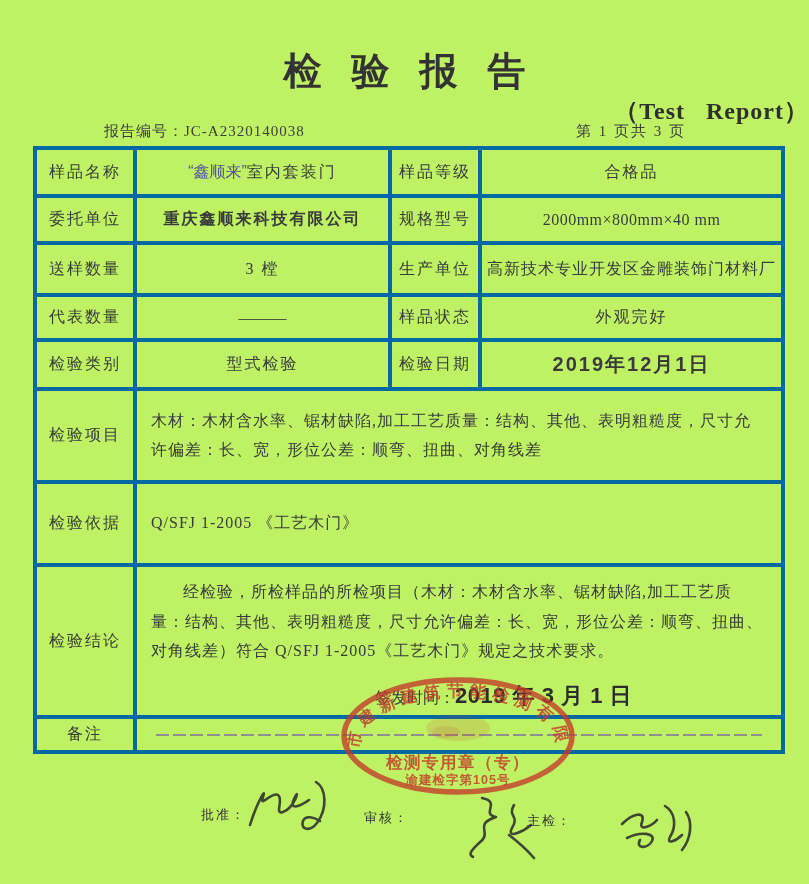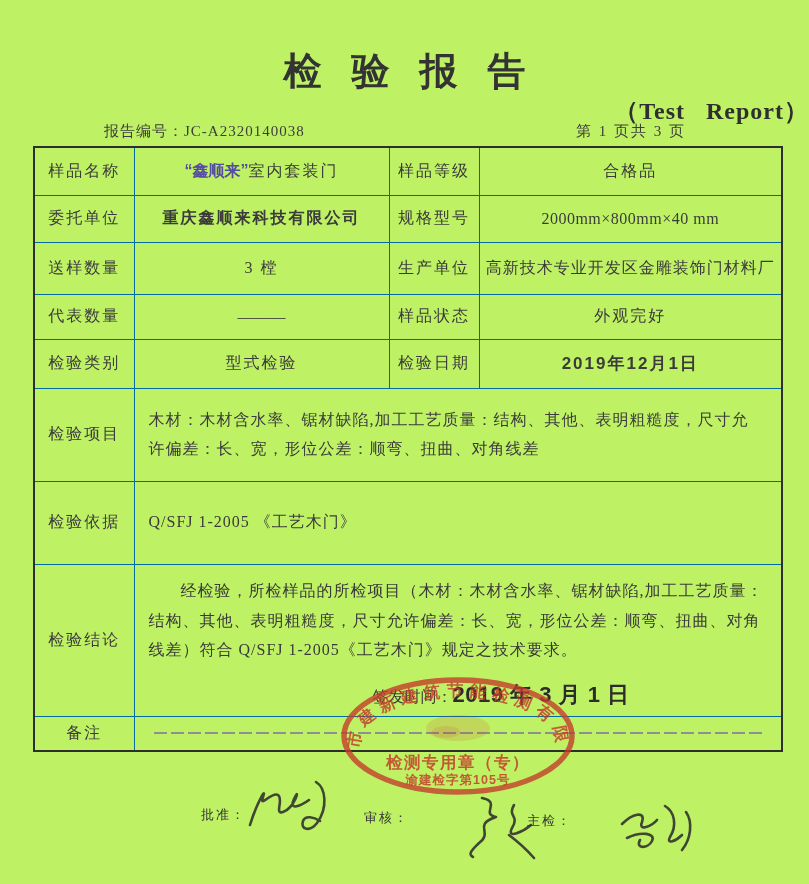--- a/index.html
+++ b/index.html
@@ -28,28 +28,28 @@
   .meta-row { position:absolute; top:122px; left:0; width:100%; font-size:15px; color:#3d3d3d; }
   .report-no { position:absolute; left:104px; top:0; letter-spacing:1px; }
   .page-info { position:absolute; left:576px; top:0; letter-spacing:2px; }
 
   table.report {
     position:absolute; left:33px; top:146px;
     width:748px; border-collapse:collapse; table-layout:fixed;
     border:2px solid #2e2e2e;
   }
   table.report td {
-    border:1px solid #0369a1;
+    border:4px solid #0369a1;
     vertical-align:middle;
     font-size:16px;
   }
   td.lbl { text-align:center; letter-spacing:2px; color:#3b3b3b; }
   td.val { text-align:center; letter-spacing:2px; color:#3b3b3b; }
   .sans-bold { font-family:"Liberation Sans","DejaVu Sans",sans-serif; font-weight:bold; letter-spacing:1px; color:#2e2e2e; }
-  .brand { color:#554ea0; font-weight:bold; font-family:"Liberation Sans","DejaVu Sans",sans-serif; letter-spacing:0;margin-top:36px; }
+  .brand { color:#554ea0; font-weight:normal; font-family:"Liberation Sans","DejaVu Sans",sans-serif; letter-spacing:0;margin-top:36px; }
   .date-val { font-family:"Liberation Sans","DejaVu Sans",sans-serif; font-weight:600; letter-spacing:0.5px; color:#2c2c2c; }
   td.para { text-align:left; padding:6px 16px 6px 14px; line-height:1.8; letter-spacing:1px; color:#3b3b3b; }
   td.para-top { vertical-align:top; }
   .concl-wrap { position:relative; width:100%; height:100%; min-height:148px; }
   .concl-text { padding:10px 16px 0 14px; line-height:1.85; letter-spacing:1px; text-indent:2em; text-align:left; }
   .sign-date { position:absolute; left:238px; top:114px; white-space:nowrap; font-size:16px; }
   .remark-line { height:2px; width:94%; margin:0 auto;
     background:repeating-linear-gradient(90deg,#8f8f8f 0 13px, transparent 13px 17px); }
 
   .stamp { position:absolute; left:336px; top:674px; opacity:0.92; pointer-events:none; }
@@ -105,21 +105,21 @@
     <tr style="height:45px">
       <td class="lbl">代表数量</td>
       <td class="val" style="letter-spacing:0">———</td>
       <td class="lbl">样品状态</td>
       <td class="val">外观完好</td>
     </tr>
     <tr style="height:49px">
       <td class="lbl">检验类别</td>
       <td class="val">型式检验</td>
       <td class="lbl">检验日期</td>
-      <td class="val date-val" style="font-size:17px">2019年12月1日</td>
+      <td class="val date-val" style="font-size:20px">2019年12月1日</td>
     </tr>
     <tr style="height:93px">
       <td class="lbl">检验项目</td>
       <td class="para" colspan="3">木材：木材含水率、锯材缺陷,加工工艺质量：结构、其他、表明粗糙度，尺寸允许偏差：长、宽，形位公差：顺弯、扭曲、对角线差</td>
     </tr>
     <tr style="height:83px">
       <td class="lbl">检验依据</td>
       <td class="para" colspan="3">Q/SFJ 1-2005 《工艺木门》</td>
     </tr>
     <tr style="height:152px">

